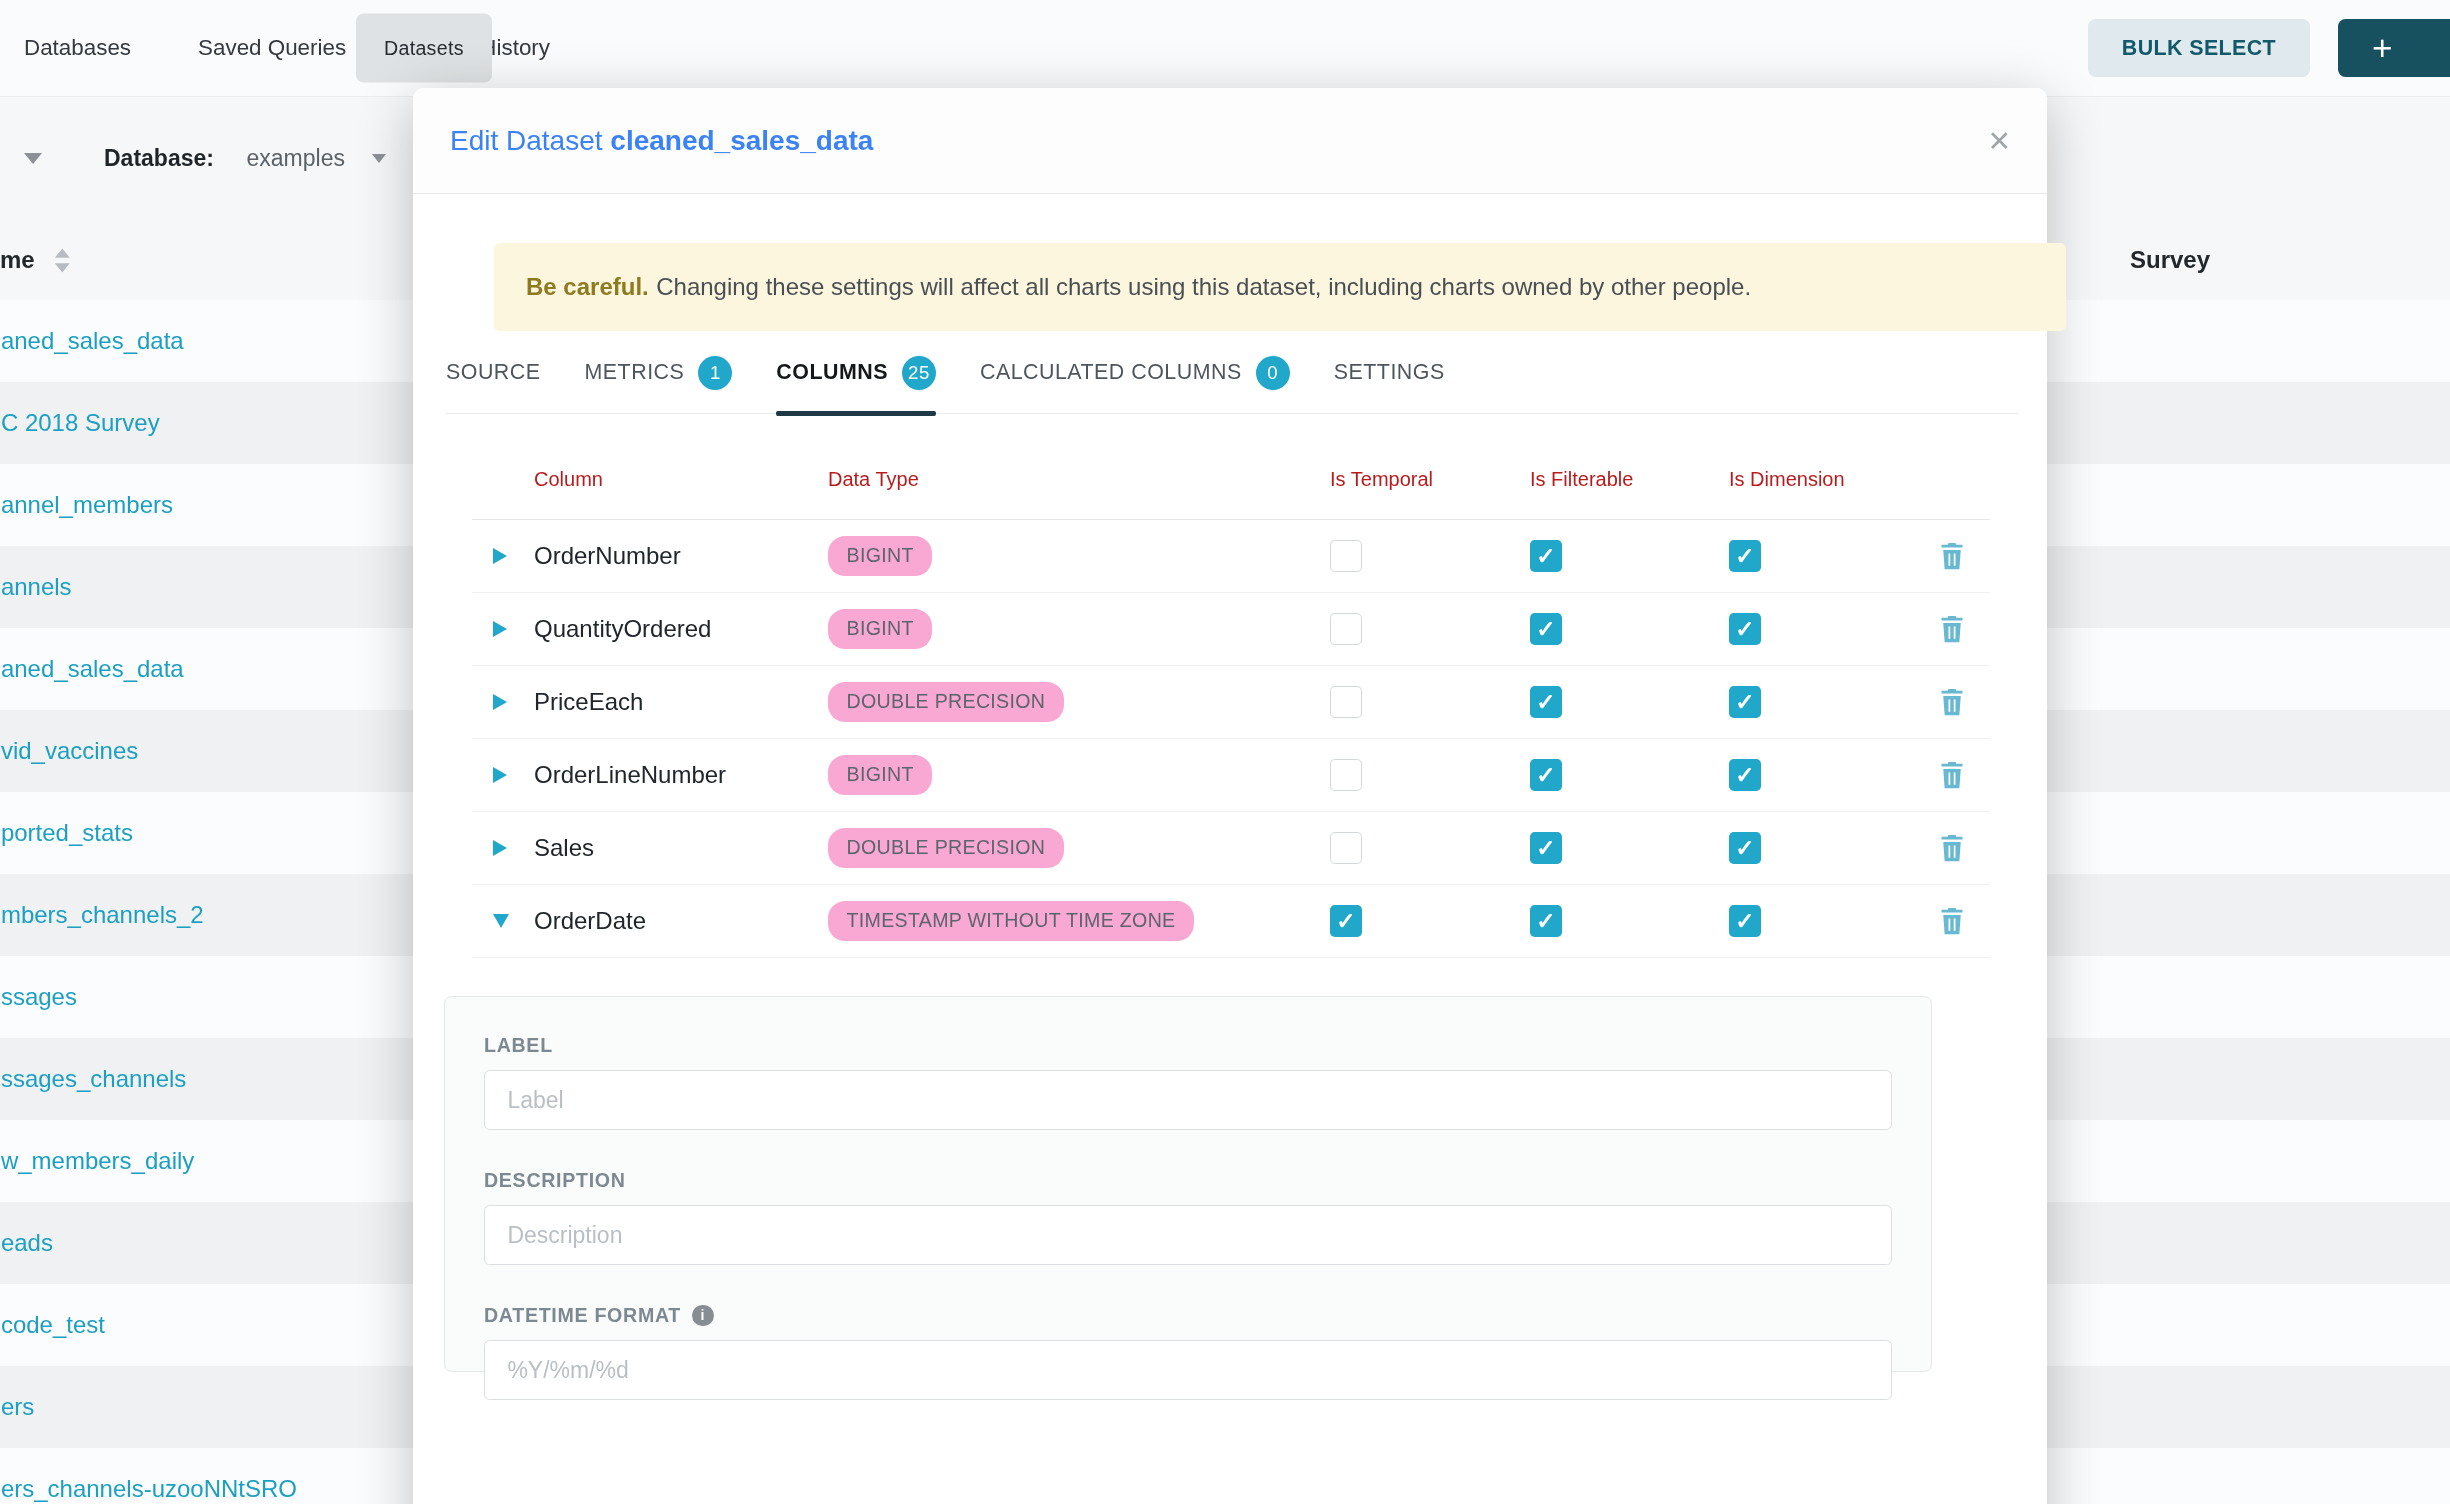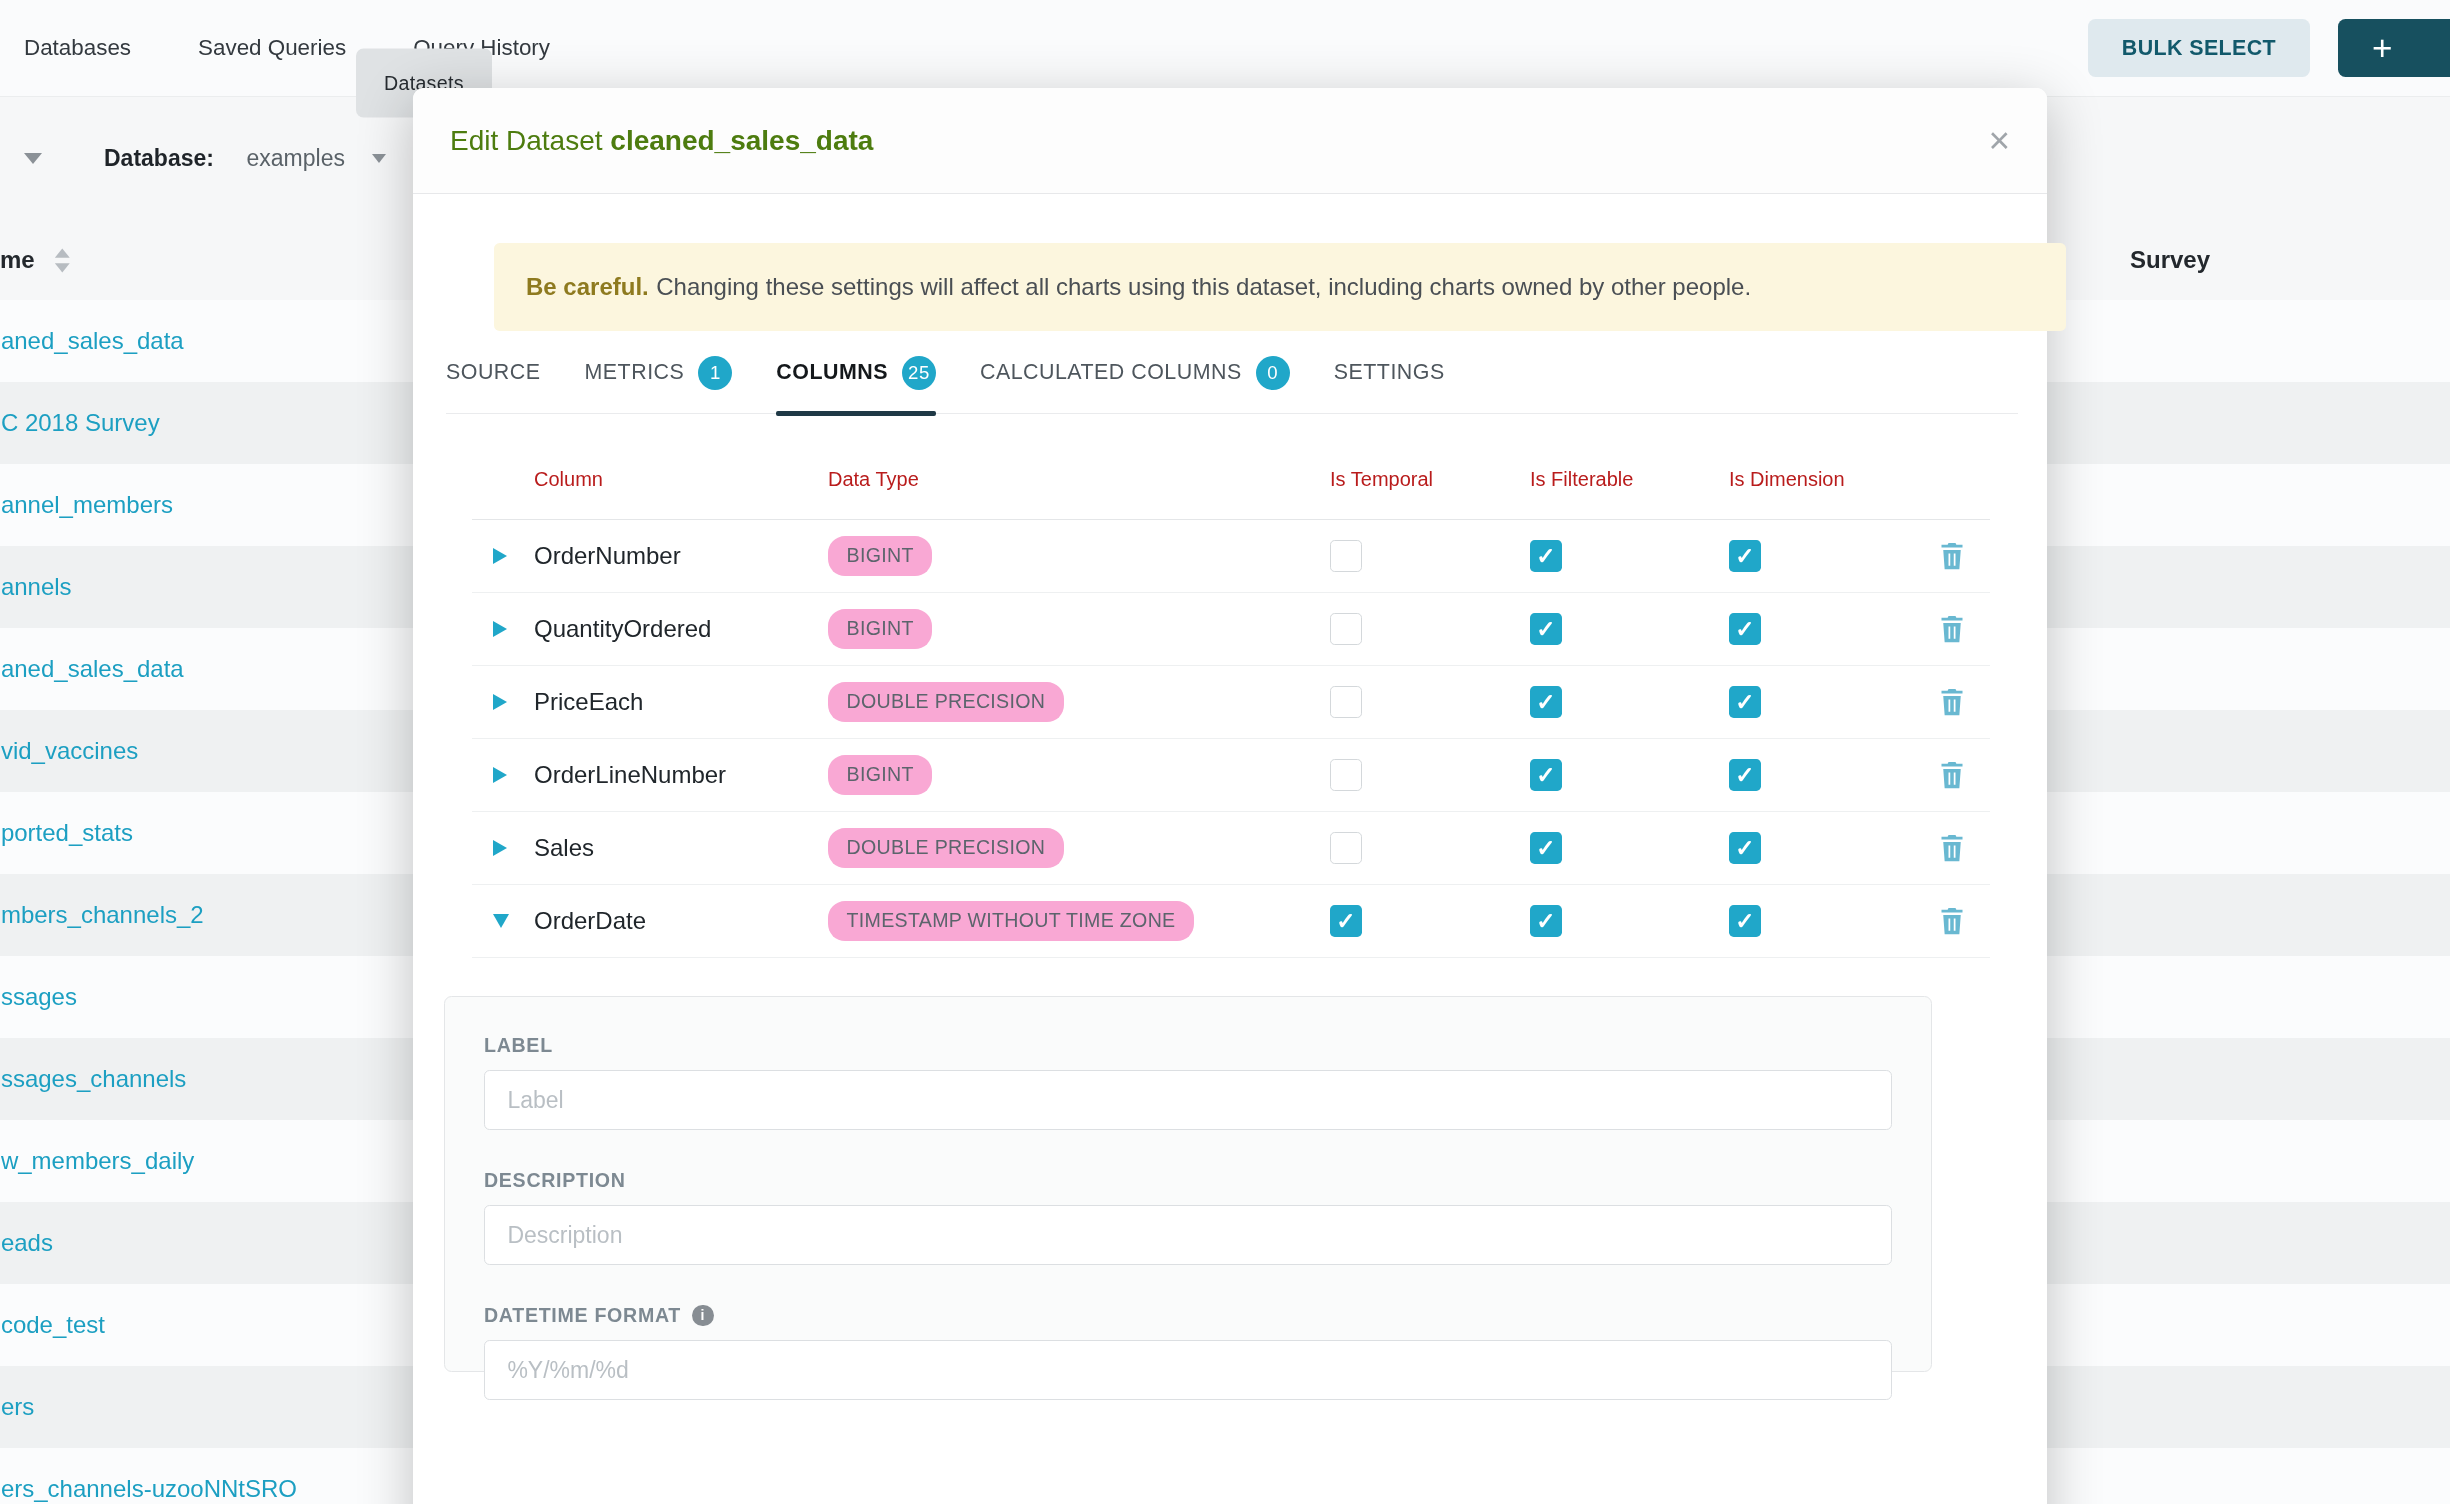--- a/index.html
+++ b/index.html
@@ -5,21 +5,21 @@
   * { box-sizing: border-box; margin: 0; padding: 0; }
   html, body { margin: 0; background: #e9eaec; }
   body { font-family: "Liberation Sans", sans-serif; }
   .page { position: relative; width: 2450px; height: 1505px; overflow: hidden; background: #f6f7f8; }
 
   
   .topnav { position: absolute; top: 0; left: 0; right: 0; height: 97px; background: #fafbfc;
             border-bottom: 0.9px solid #ebedee; display: flex; align-items: center; padding: 0 24px; z-index: 2; }
   .nav-item { font-size: 22.4px; color: #33393f; margin-right: 67px; cursor: pointer; white-space: nowrap; }
   .nav-item.pill { background: #dfe2e4; color: #272c31; border-radius: 7.5px; height: 69px;
-                   display: flex; align-items: center; padding: 0 28px; margin-right: 60px; margin-top: 35px; }
+                   display: flex; align-items: center; padding: 0 28px; margin-right: 60px; }
   .nav-right { margin-left: auto; display: flex; align-items: center; }
   .bulk-btn { height: 58px; padding: 0 34px; background: #dfe9ee; color: #12596b; font-size: 21.4px;
               font-weight: 700; letter-spacing: 0.4px; border: none; border-radius: 7.5px; cursor: pointer;
               font-family: inherit; display: flex; align-items: center; }
   .add-btn { height: 58px; width: 140px; margin-left: 28px; margin-right: -52px; background: #17505f;
              color: #ffffff; font-size: 35px; border: none; border-radius: 7.5px; cursor: pointer;
              display: flex; align-items: center; justify-content: flex-start; padding-left: 34px; font-family: inherit; }
 
   
   .toolbar { position: absolute; top: 127px; left: 24px; height: 62px; display: flex; align-items: center; z-index: 1; gap: 14px; }
@@ -38,21 +38,21 @@
   .bg-row { height: 82px; display: flex; align-items: center; font-size: 24px; color: #1c9fc2; cursor: pointer; }
   .bg-row:nth-child(odd) { background: #fbfcfd; }
   .bg-row:nth-child(even) { background: #eff1f2; }
   .bg-row span { padding-left: 0.9px; }
 
   
   .modal { position: absolute; left: 413px; top: 88px; width: 1634px; height: 1604px; background: #ffffff;
            border-radius: 11.2px; box-shadow: 0 13px 56px rgba(0,0,0,.24); z-index: 5; }
   .modal-header { height: 106px; display: flex; align-items: center; padding: 0 37px;
                   border-bottom: 0.9px solid #e7e8ea; background: #fdfdfd; border-radius: 11.2px 11.2px 0 0; }
-  .mtitle { font-size: 28px; color: #4d7c0f; font-weight: 400; }
+  .mtitle { font-size: 28px; color: #3b82f6; font-weight: 400; }
   .mtitle b { font-weight: 700; }
   .close-x { margin-left: auto; font-size: 37px; color: #a0a5aa; cursor: pointer; line-height: 1; }
 
   .warn { position: absolute; top: 155px; left: 33px; width: 1572px; height: 88px; background: #fcf6de;
           border-radius: 5.6px; display: flex; align-items: center; padding: 0 32px; font-size: 24px; color: #4a4f54; margin-left: 48px; }
   .warn b { color: #8e7a1f; font-weight: 700; margin-right: 7.5px; }
 
   .tabs { position: absolute; top: 244px; left: 33px; width: 1572px; height: 82px;
           border-bottom: 0.9px solid #eaebed; display: flex; gap: 44px; }
   .tab { display: flex; align-items: center; gap: 14px; font-size: 21.4px; letter-spacing: 0.5px;

